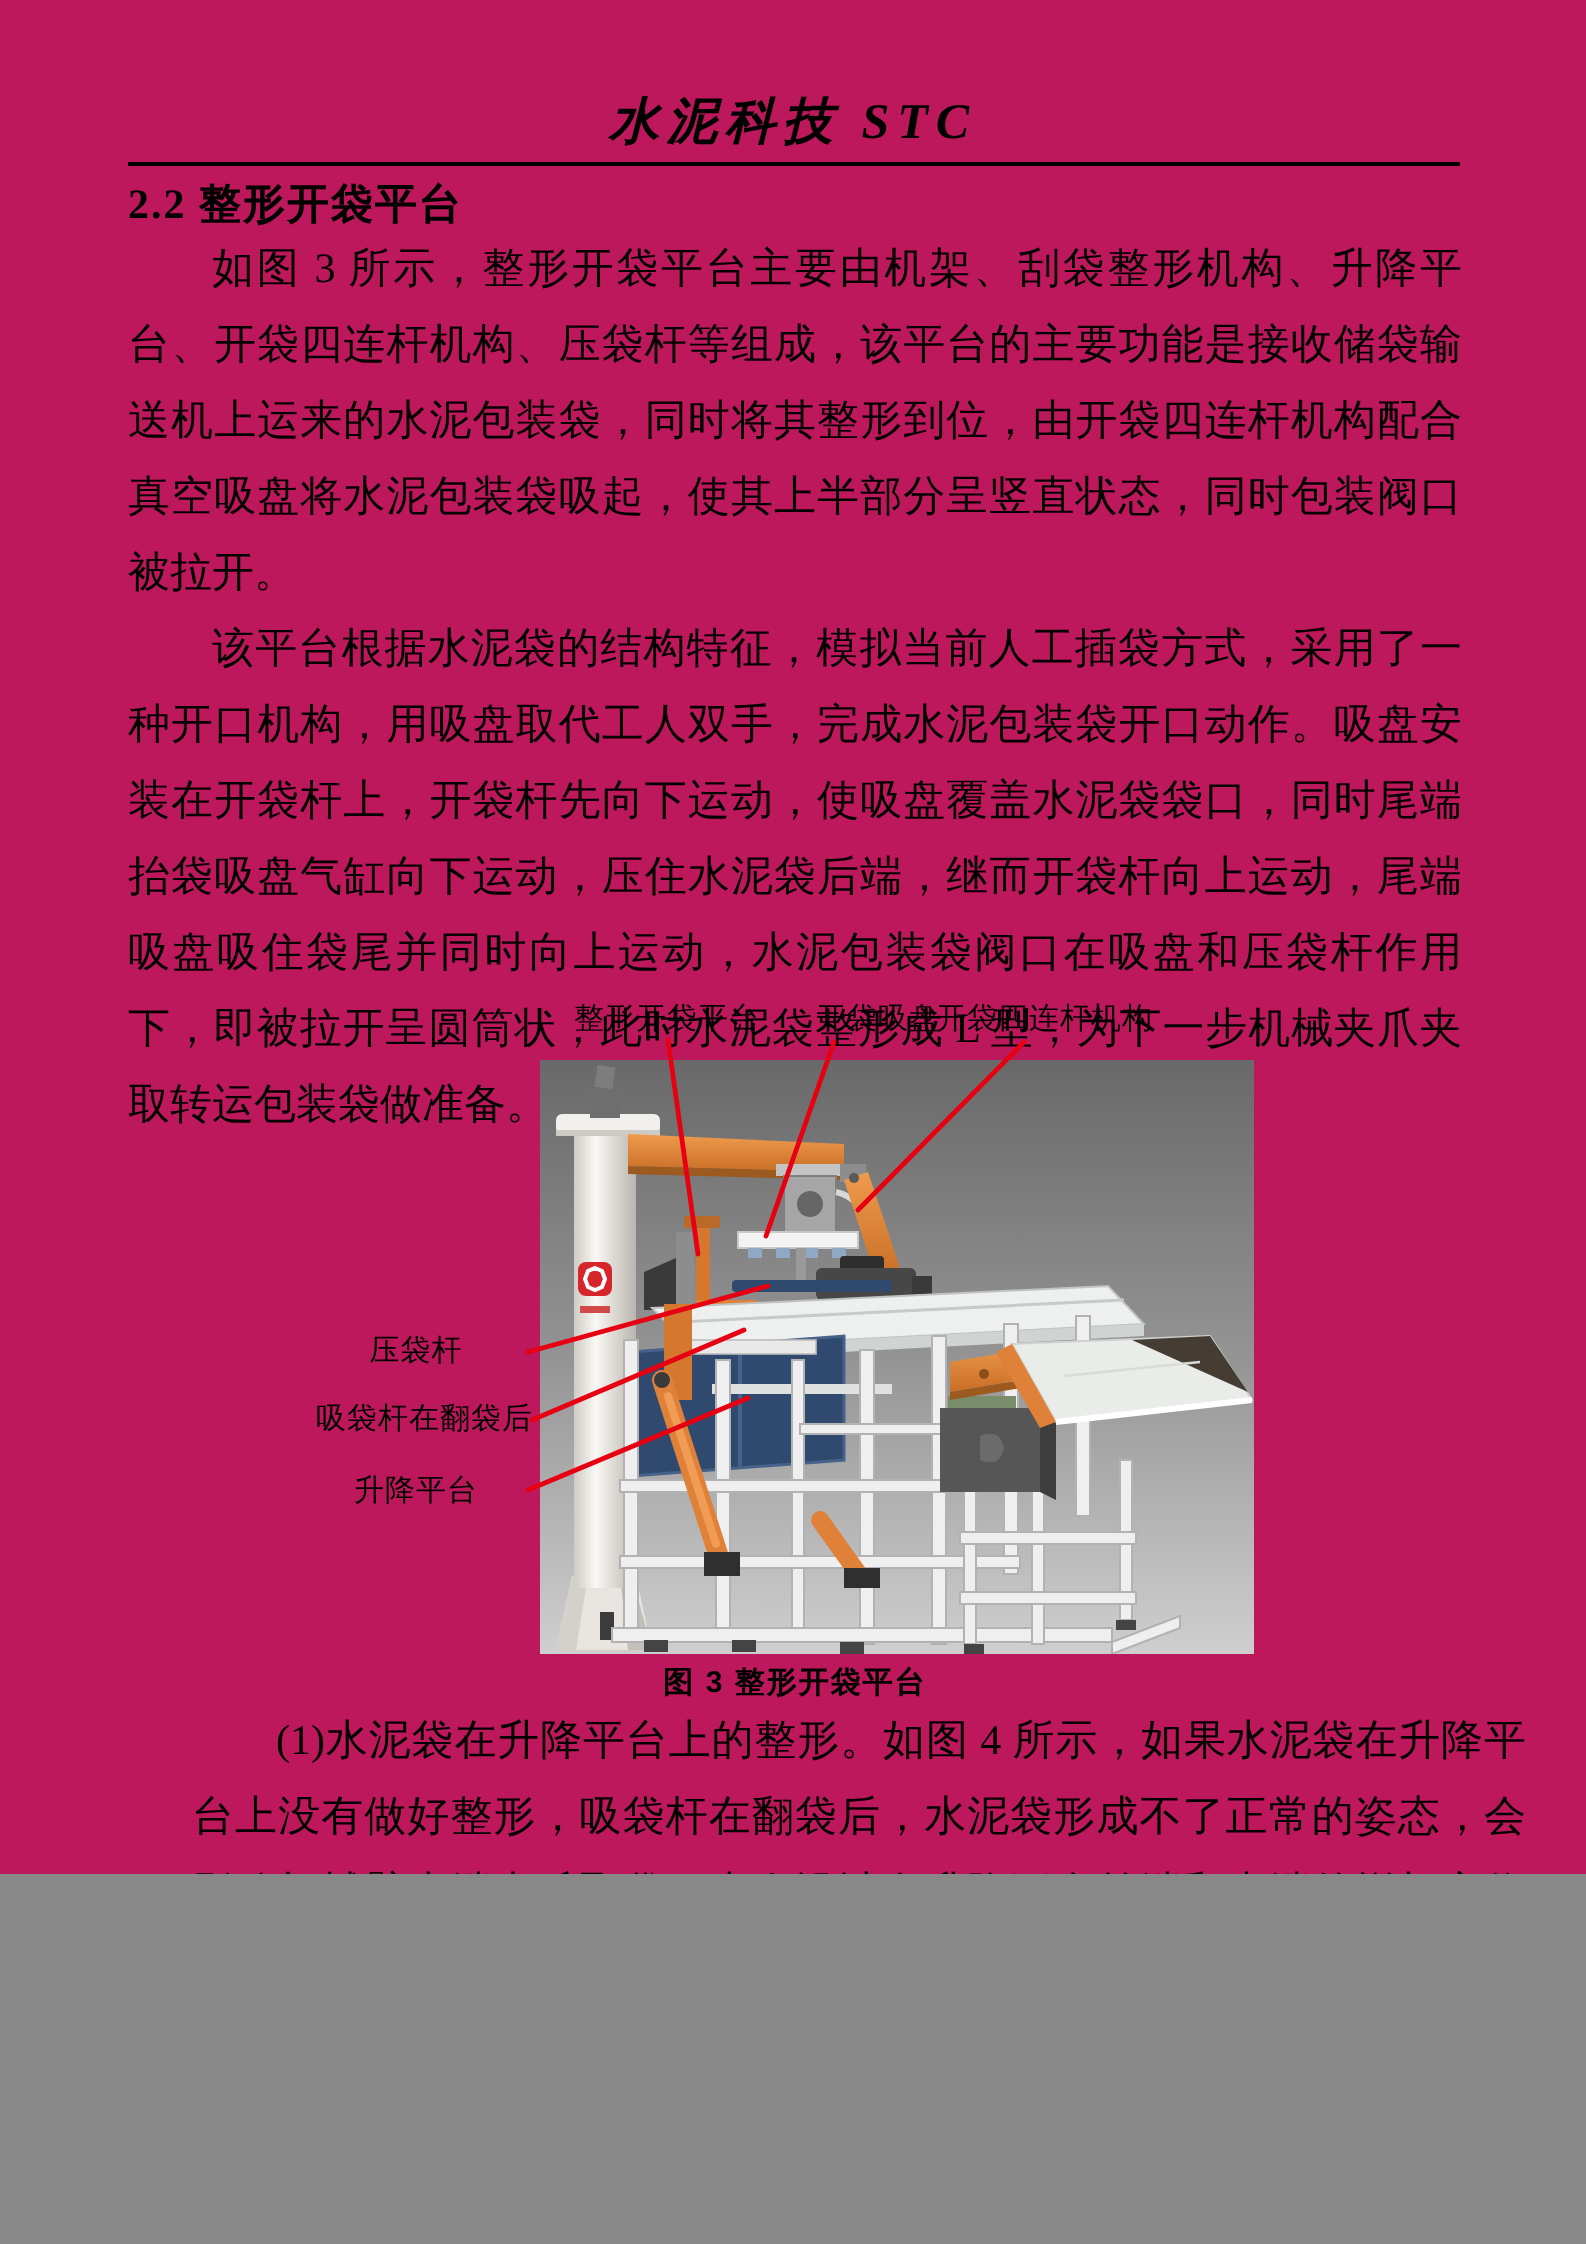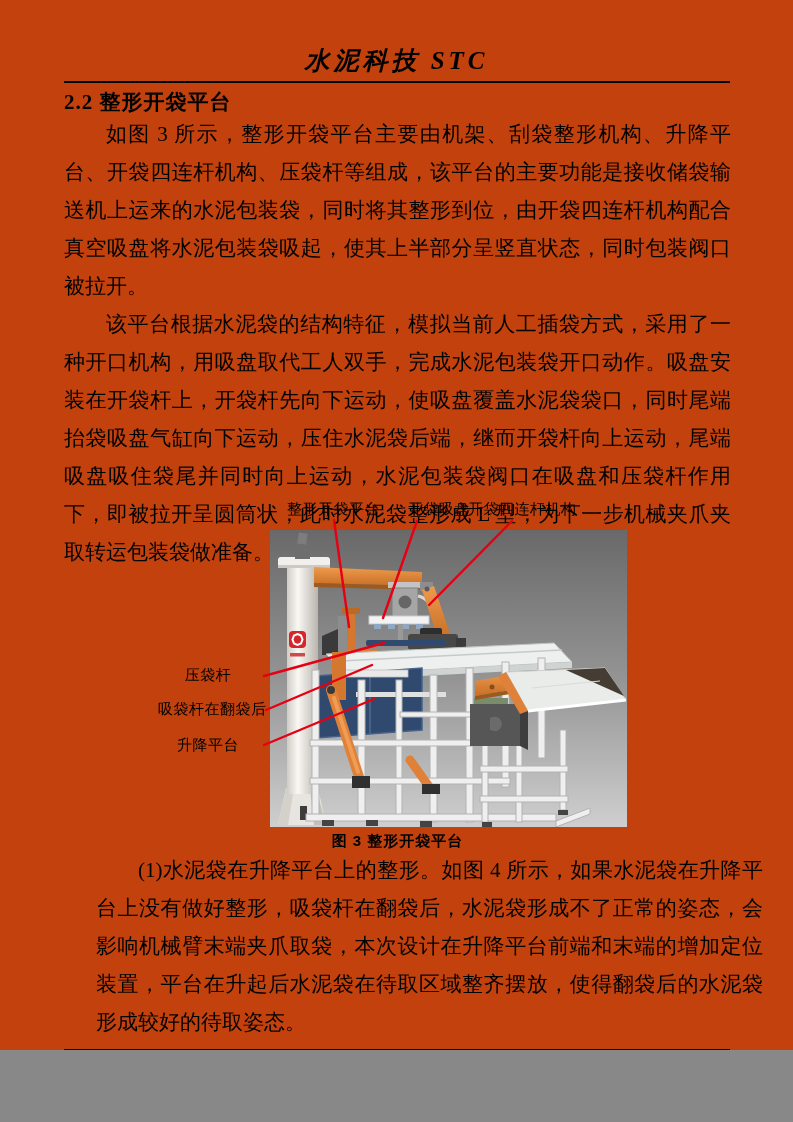--- a/index.html
+++ b/index.html
@@ -1,20 +1,20 @@
 <!DOCTYPE html>
 <html><head>
 <meta charset="utf-8">
 <style>
   html,body{margin:0;padding:0;background:#888;}
   .page{
     position:relative;
-    width:793px;height:1050px;
+    width:793px;height:937px;
     margin:0 auto;
-    background:#c2410c;
+    background:#be185d;
     font-family:"Liberation Serif","DejaVu Serif",serif;
     color:#000;
     overflow:hidden;
   }
   .journal-title{
     position:absolute;left:0;right:0;top:44px;
     text-align:center;
     font-family:"Liberation Serif","DejaVu Serif",serif;
     font-style:italic;font-weight:700;
     font-size:25px;letter-spacing:4px;

